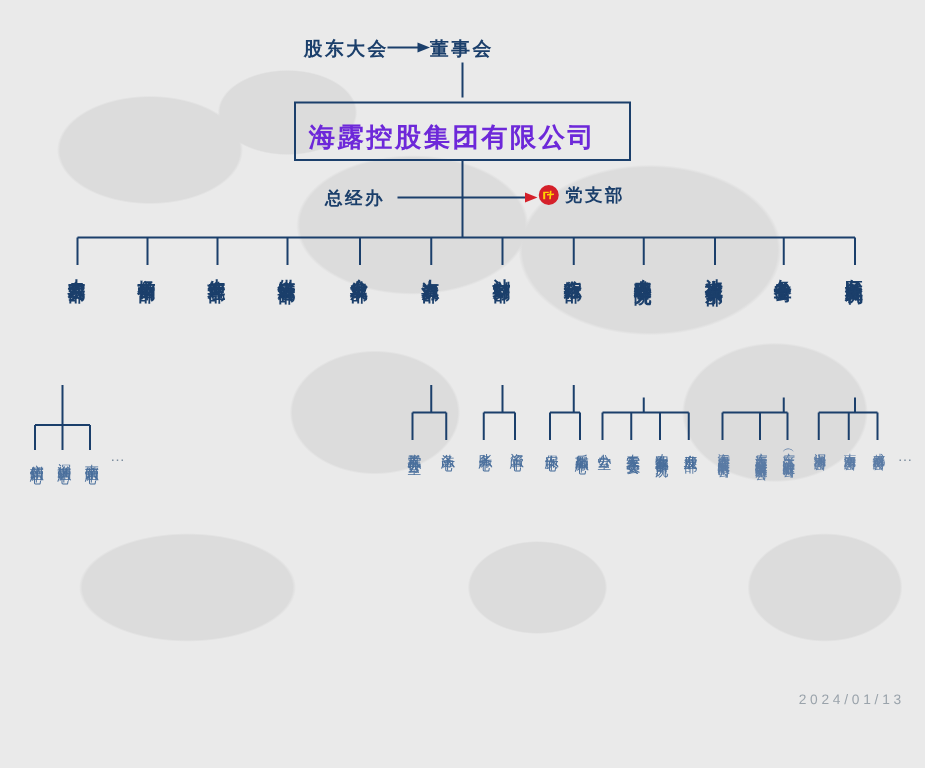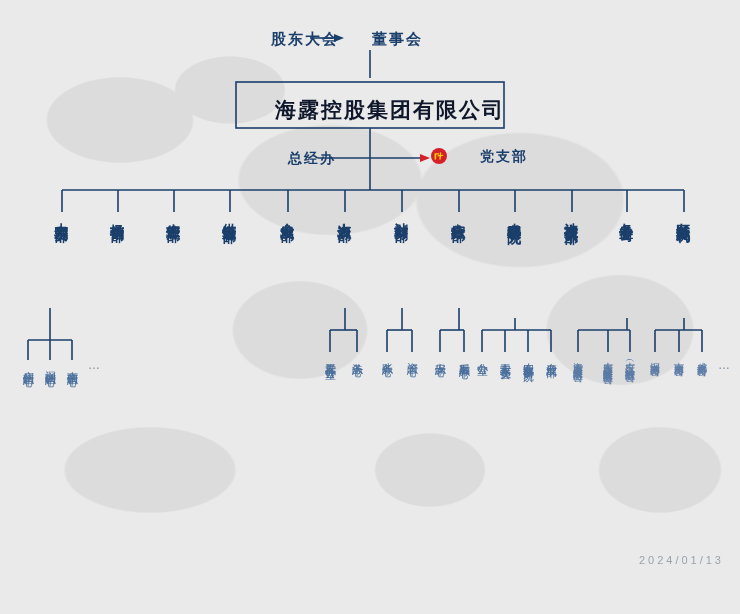--- a/index.html
+++ b/index.html
@@ -27,26 +27,26 @@
     z-index:0;
   }
   #chart{position:absolute;left:0;top:0;width:740px;height:614px;z-index:1;}
   .lbl{
     position:absolute;z-index:2;
     writing-mode:vertical-rl;text-orientation:upright;
     letter-spacing:1px;line-height:1.05;
     white-space:nowrap;
   }
   .top-h{
-    position:absolute;z-index:2;white-space:nowrap;margin-left:28px;
+    position:absolute;z-index:2;white-space:nowrap;
   }
   #t-shareholders{left:243px;top:30px;font-size:15px;font-weight:bold;letter-spacing:2px;}
   #t-board{left:344px;top:30px;font-size:15px;font-weight:bold;letter-spacing:2px;}
   #t-company{
-    left:247px;top:96px;font-size:21px;font-weight:bold;letter-spacing:2px;color:#0f172a;
+    left:247px;top:96px;font-size:21px;font-weight:bold;letter-spacing:2px;color:#6d28d9;
   }
   #t-gm{left:260px;top:150px;font-size:14px;font-weight:bold;letter-spacing:2px;text-align:center;}
   #t-party{left:452px;top:148px;font-size:14px;font-weight:bold;letter-spacing:2px;text-align:right;}
   .l1{font-size:14px;font-weight:bold;}
   .l2{font-size:11px;color:#4a6f9c;}
   .l2b{font-size:10px;color:#5a7ba5;}
   .dots{
     position:absolute;z-index:2;color:#7c8d9e;font-size:12px;letter-spacing:2px;
   }
   #date-stamp{

